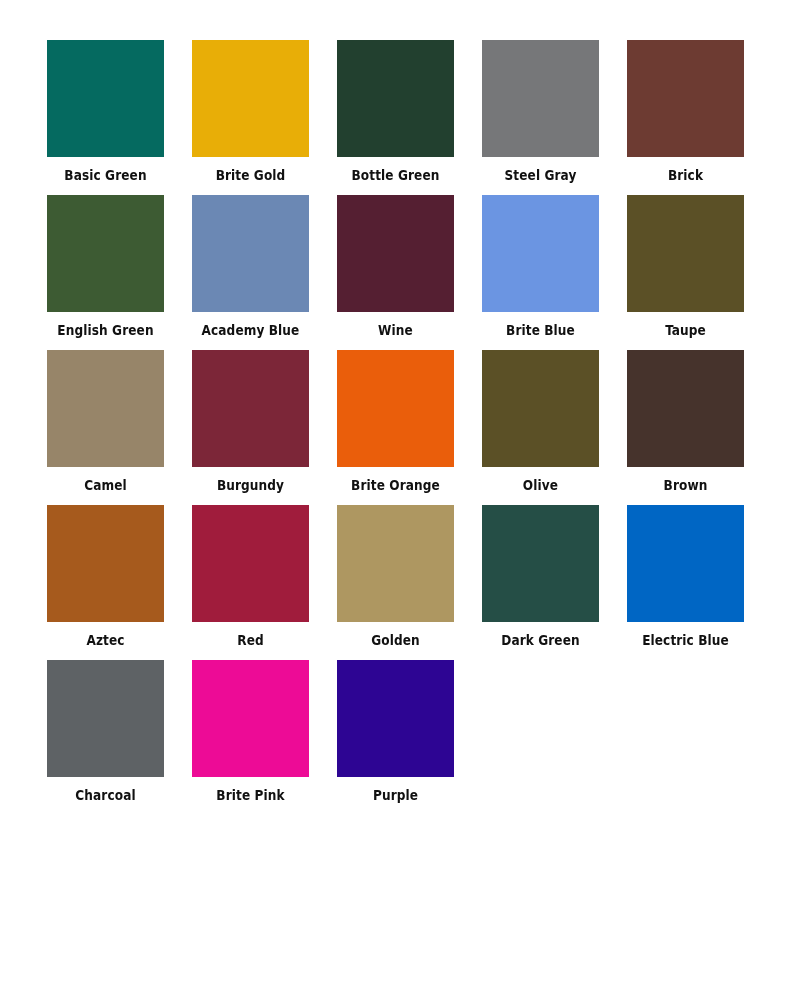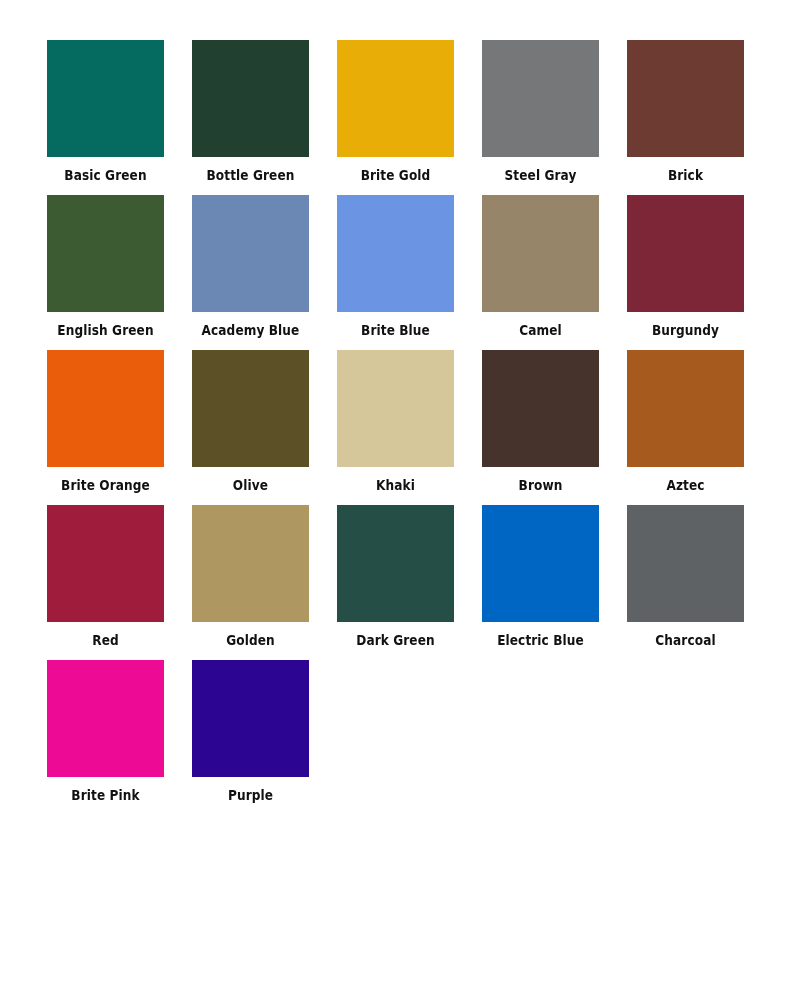--- a/index.html
+++ b/index.html
@@ -60,66 +60,70 @@
 </head>
 <body>
 
 <div id="swatch-sheet">
   <div class="swatch-grid">
       <div class="swatch-cell">
         <span class="swatch-chip" style="background: rgb(5, 106, 96);"></span>
         <span class="swatch-label">Basic Green</span>
       </div>
       <div class="swatch-cell">
+        <span class="swatch-chip" style="background: rgb(232, 174, 7);"></span>
+        <span class="swatch-label">Brite Gold</span>
+      </div>
+      <div class="swatch-cell">
         <span class="swatch-chip" style="background: rgb(34, 64, 47);"></span>
         <span class="swatch-label">Bottle Green</span>
-      </div>
-      <div class="swatch-cell">
-        <span class="swatch-chip" style="background: rgb(232, 174, 7);"></span>
-        <span class="swatch-label">Brite Gold</span>
       </div>
       <div class="swatch-cell">
         <span class="swatch-chip" style="background: rgb(118, 119, 121);"></span>
         <span class="swatch-label">Steel Gray</span>
       </div>
       <div class="swatch-cell">
         <span class="swatch-chip" style="background: rgb(109, 59, 50);"></span>
         <span class="swatch-label">Brick</span>
       </div>
       <div class="swatch-cell">
         <span class="swatch-chip" style="background: rgb(61, 91, 51);"></span>
         <span class="swatch-label">English Green</span>
       </div>
       <div class="swatch-cell">
         <span class="swatch-chip" style="background: rgb(107, 136, 180);"></span>
         <span class="swatch-label">Academy Blue</span>
       </div>
       <div class="swatch-cell">
+        <span class="swatch-chip" style="background: rgb(85, 31, 50);"></span>
+        <span class="swatch-label">Wine</span>
+      </div>
+      <div class="swatch-cell">
         <span class="swatch-chip" style="background: rgb(107, 149, 226);"></span>
         <span class="swatch-label">Brite Blue</span>
+      </div>
+      <div class="swatch-cell">
+        <span class="swatch-chip" style="background: rgb(91, 80, 38);"></span>
+        <span class="swatch-label">Taupe</span>
       </div>
       <div class="swatch-cell">
         <span class="swatch-chip" style="background: rgb(151, 133, 105);"></span>
         <span class="swatch-label">Camel</span>
       </div>
       <div class="swatch-cell">
         <span class="swatch-chip" style="background: rgb(124, 38, 56);"></span>
         <span class="swatch-label">Burgundy</span>
       </div>
       <div class="swatch-cell">
         <span class="swatch-chip" style="background: rgb(234, 94, 11);"></span>
         <span class="swatch-label">Brite Orange</span>
       </div>
       <div class="swatch-cell">
         <span class="swatch-chip" style="background: rgb(91, 80, 38);"></span>
         <span class="swatch-label">Olive</span>
-      </div>
-      <div class="swatch-cell">
-        <span class="swatch-chip" style="background: rgb(213, 199, 154);"></span>
-        <span class="swatch-label">Khaki</span>
       </div>
       <div class="swatch-cell">
         <span class="swatch-chip" style="background: rgb(70, 51, 44);"></span>
         <span class="swatch-label">Brown</span>
       </div>
       <div class="swatch-cell">
         <span class="swatch-chip" style="background: rgb(166, 90, 29);"></span>
         <span class="swatch-label">Aztec</span>
       </div>
       <div class="swatch-cell">

